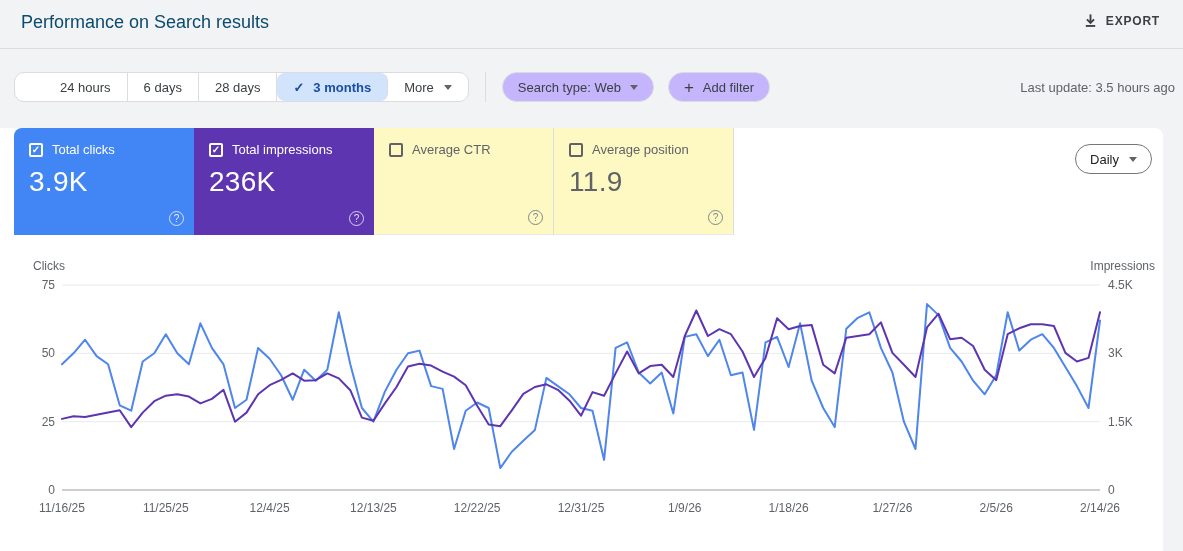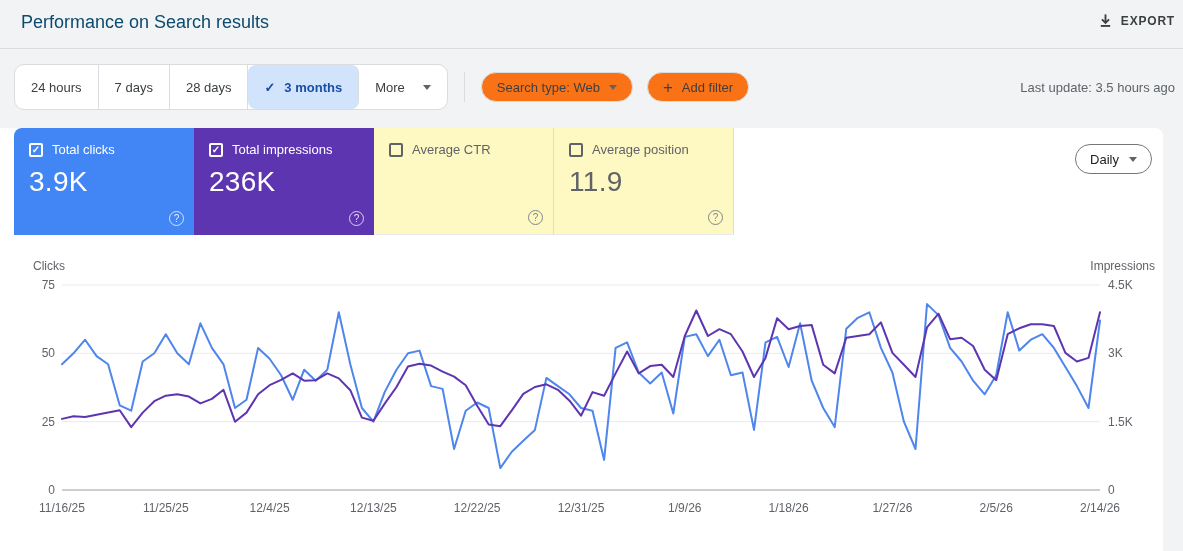--- a/index.html
+++ b/index.html
@@ -2,35 +2,35 @@
 <html><head>
 <meta charset="utf-8">
 <style>
   * { margin:0; padding:0; box-sizing:border-box; font-family:"Liberation Sans", sans-serif; }
   html,body { width:1183px; height:551px; }
   body { background:#f1f3f4; position:relative; overflow:hidden; }
 
   
   .page-header { position:absolute; top:0; left:0; width:100%; height:48px; }
   .page-title { position:absolute; left:21px; top:12px; font-size:18px; color:#0c4a6e; }
-  .export-btn { position:absolute; right:8px; top:13px; display:flex; align-items:center; gap:8px;
+  .export-btn { position:absolute; right:23px; top:13px; display:flex; align-items:center; gap:8px;
                 color:#3c4043; font-size:12px; font-weight:700; letter-spacing:.8px; cursor:pointer; }
   .header-divider { position:absolute; top:48px; left:0; width:100%; height:1px; background:#dadce0; }
 
   
   .filter-row { position:absolute; top:72px; left:14px; right:8px; height:30px; display:flex; align-items:center; }
-  .range-group { display:flex; height:46px; border:1px solid #dadce0; border-radius:10px; background:#fff; }
+  .range-group { display:flex; height:30px; border:1px solid #dadce0; border-radius:10px; background:#fff;padding-left:29px; }
   .range-item { display:flex; align-items:center; padding:0 16px; font-size:13px; color:#3c4043;
                 border-right:1px solid #dadce0; cursor:pointer; white-space:nowrap; }
   .range-item:last-child { border-right:none; }
   .range-item.selected { background:#d2e3fc; color:#174ea6; font-weight:700; gap:9px; border-radius:8px; }
   .range-item .check { font-size:13px; font-weight:700; }
   .vert-sep { width:1px; height:30px; background:#dadce0; margin:0 16px; }
   .chip { display:flex; align-items:center; height:30px; border:1px solid #dadce0; border-radius:16px;
-          background:#f97316; padding:0 15px; font-size:13px; color:#3c4043; gap:9px; cursor:pointer;
+          background:#c4b5fd; padding:0 15px; font-size:13px; color:#3c4043; gap:9px; cursor:pointer;
           margin-right:14px; white-space:nowrap; }
   .chip .plus { font-size:17px; font-weight:400; color:#3c4043; line-height:1; }
   .caret { width:0; height:0; border-left:4px solid transparent; border-right:4px solid transparent;
            border-top:5px solid #5f6368; }
   .last-update { margin-left:auto; font-size:13px; color:#5f6368; }
 
   
   .main-card { position:absolute; top:128px; left:0; width:1163px; height:423px; background:#fff;
                border-radius:0 8px 0 0; }
 
@@ -81,30 +81,30 @@
   </div>
 </div>
 <div class="header-divider"></div>
 
 <div class="filter-row">
   <div class="range-group">
     <div class="range-item">
       <span>24 hours</span>
     </div>
     <div class="range-item">
-      <span>7 days</span>
+      <span>6 days</span>
     </div>
     <div class="range-item">
       <span>28 days</span>
     </div>
     <div class="range-item selected">
       <span class="check">✓</span>
       <span>3 months</span>
     </div>
-    <div class="range-item" style="gap:18px;">
+    <div class="range-item" style="gap:10px;">
       <span>More</span>
       <span class="caret"></span>
     </div>
   </div>
 
   <div class="vert-sep"></div>
 
   <div class="chip">
     <span>Search type: Web</span>
     <span class="caret"></span>

